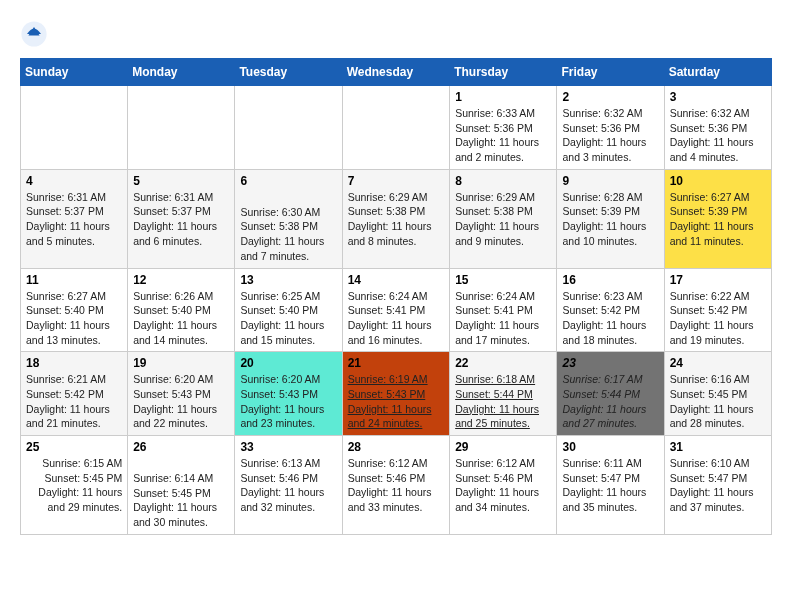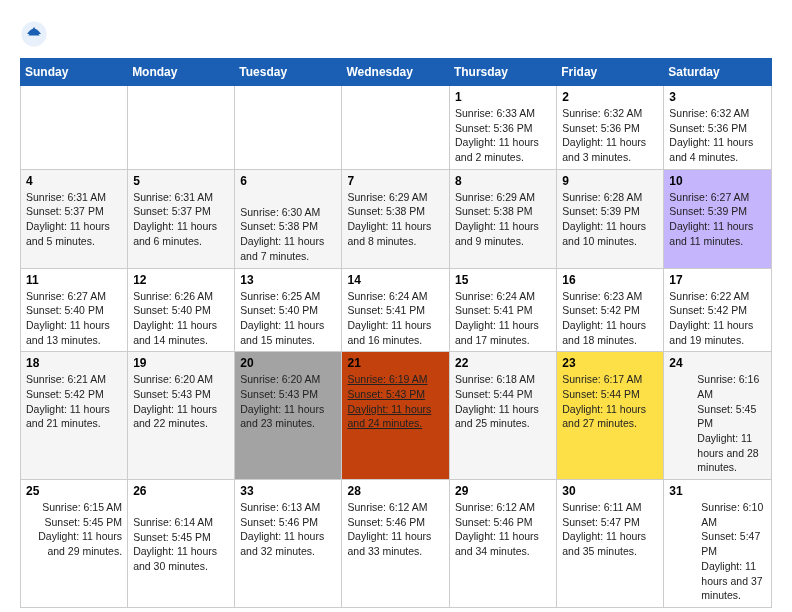--- a/index.html
+++ b/index.html
@@ -181,21 +181,21 @@
           <div class="day-info" style="white-space: pre-line;">Sunrise: 6:29 AM
 Sunset: 5:38 PM
 Daylight: 11 hours and 9 minutes.</div>
         </td>
         <td style="background: rgb(245, 245, 245);">
           <div class="day-num">9</div>
           <div class="day-info" style="white-space: pre-line;">Sunrise: 6:28 AM
 Sunset: 5:39 PM
 Daylight: 11 hours and 10 minutes.</div>
         </td>
-        <td style="background: #c4b5fd;">
+        <td style="background: #fde047;">
           <div class="day-num">10</div>
           <div class="day-info" style="white-space: pre-line;">Sunrise: 6:27 AM
 Sunset: 5:39 PM
 Daylight: 11 hours and 11 minutes.</div>
         </td>
       </tr>
       <tr>
         <td>
           <div class="day-num">11</div>
           <div class="day-info" style="white-space: pre-line;">Sunrise: 6:27 AM
@@ -245,47 +245,47 @@
           <div class="day-info" style="white-space: pre-line;">Sunrise: 6:21 AM
 Sunset: 5:42 PM
 Daylight: 11 hours and 21 minutes.</div>
         </td>
         <td style="background: rgb(245, 245, 245);">
           <div class="day-num">19</div>
           <div class="day-info" style="white-space: pre-line;">Sunrise: 6:20 AM
 Sunset: 5:43 PM
 Daylight: 11 hours and 22 minutes.</div>
         </td>
-        <td style="background: #a3a3a3; margin-left: 24px;">
+        <td style="background: #5eead4; margin-left: 24px;">
           <div class="day-num">20</div>
           <div class="day-info" style="white-space: pre-line;">Sunrise: 6:20 AM
 Sunset: 5:43 PM
 Daylight: 11 hours and 23 minutes.</div>
         </td>
         <td style="background: #c2410c;">
           <div class="day-num">21</div>
           <div class="day-info" style="white-space: pre-line; text-decoration: underline;">Sunrise: 6:19 AM
 Sunset: 5:43 PM
 Daylight: 11 hours and 24 minutes.</div>
         </td>
         <td style="background: rgb(245, 245, 245);">
           <div class="day-num">22</div>
-          <div class="day-info" style="white-space: pre-line;">Sunrise: 6:18 AM
+          <div class="day-info" style="white-space: pre-line; text-decoration: underline;">Sunrise: 6:18 AM
 Sunset: 5:44 PM
 Daylight: 11 hours and 25 minutes.</div>
         </td>
-        <td style="background: #fde047;">
+        <td style="background: #737373; font-style: italic;">
           <div class="day-num">23</div>
           <div class="day-info" style="white-space: pre-line;">Sunrise: 6:17 AM
 Sunset: 5:44 PM
 Daylight: 11 hours and 27 minutes.</div>
         </td>
         <td style="background: rgb(245, 245, 245);">
           <div class="day-num">24</div>
-          <div class="day-info" style="white-space: pre-line; margin-left: 28px;">Sunrise: 6:16 AM
+          <div class="day-info" style="white-space: pre-line;">Sunrise: 6:16 AM
 Sunset: 5:45 PM
 Daylight: 11 hours and 28 minutes.</div>
         </td>
       </tr>
       <tr>
         <td>
           <div class="day-num">25</div>
           <div class="day-info" style="white-space: pre-line; text-align: right;">Sunrise: 6:15 AM
 Sunset: 5:45 PM
 Daylight: 11 hours and 29 minutes.</div>
@@ -315,19 +315,19 @@
 Daylight: 11 hours and 34 minutes.</div>
         </td>
         <td>
           <div class="day-num">30</div>
           <div class="day-info" style="white-space: pre-line;">Sunrise: 6:11 AM
 Sunset: 5:47 PM
 Daylight: 11 hours and 35 minutes.</div>
         </td>
         <td>
           <div class="day-num">31</div>
-          <div class="day-info" style="white-space: pre-line; margin-left: 32px;">Sunrise: 6:10 AM
+          <div class="day-info" style="white-space: pre-line;">Sunrise: 6:10 AM
 Sunset: 5:47 PM
 Daylight: 11 hours and 37 minutes.</div>
         </td>
       </tr>
     </tbody>
 </table>
 
 </body></html>

